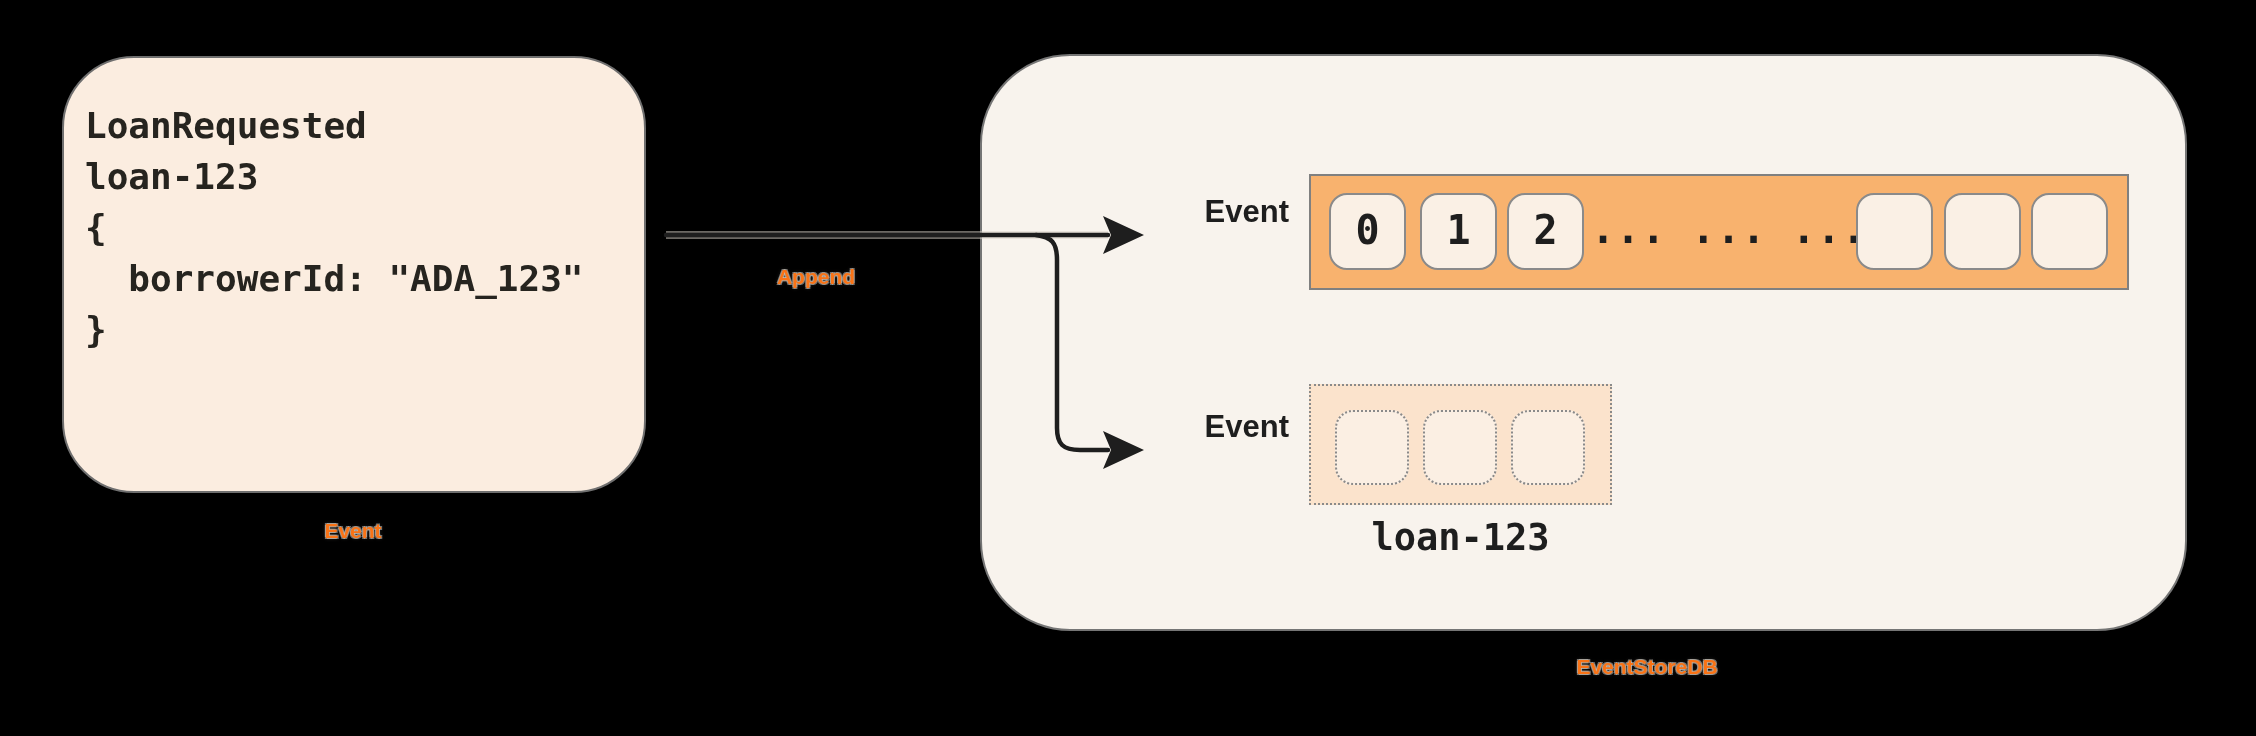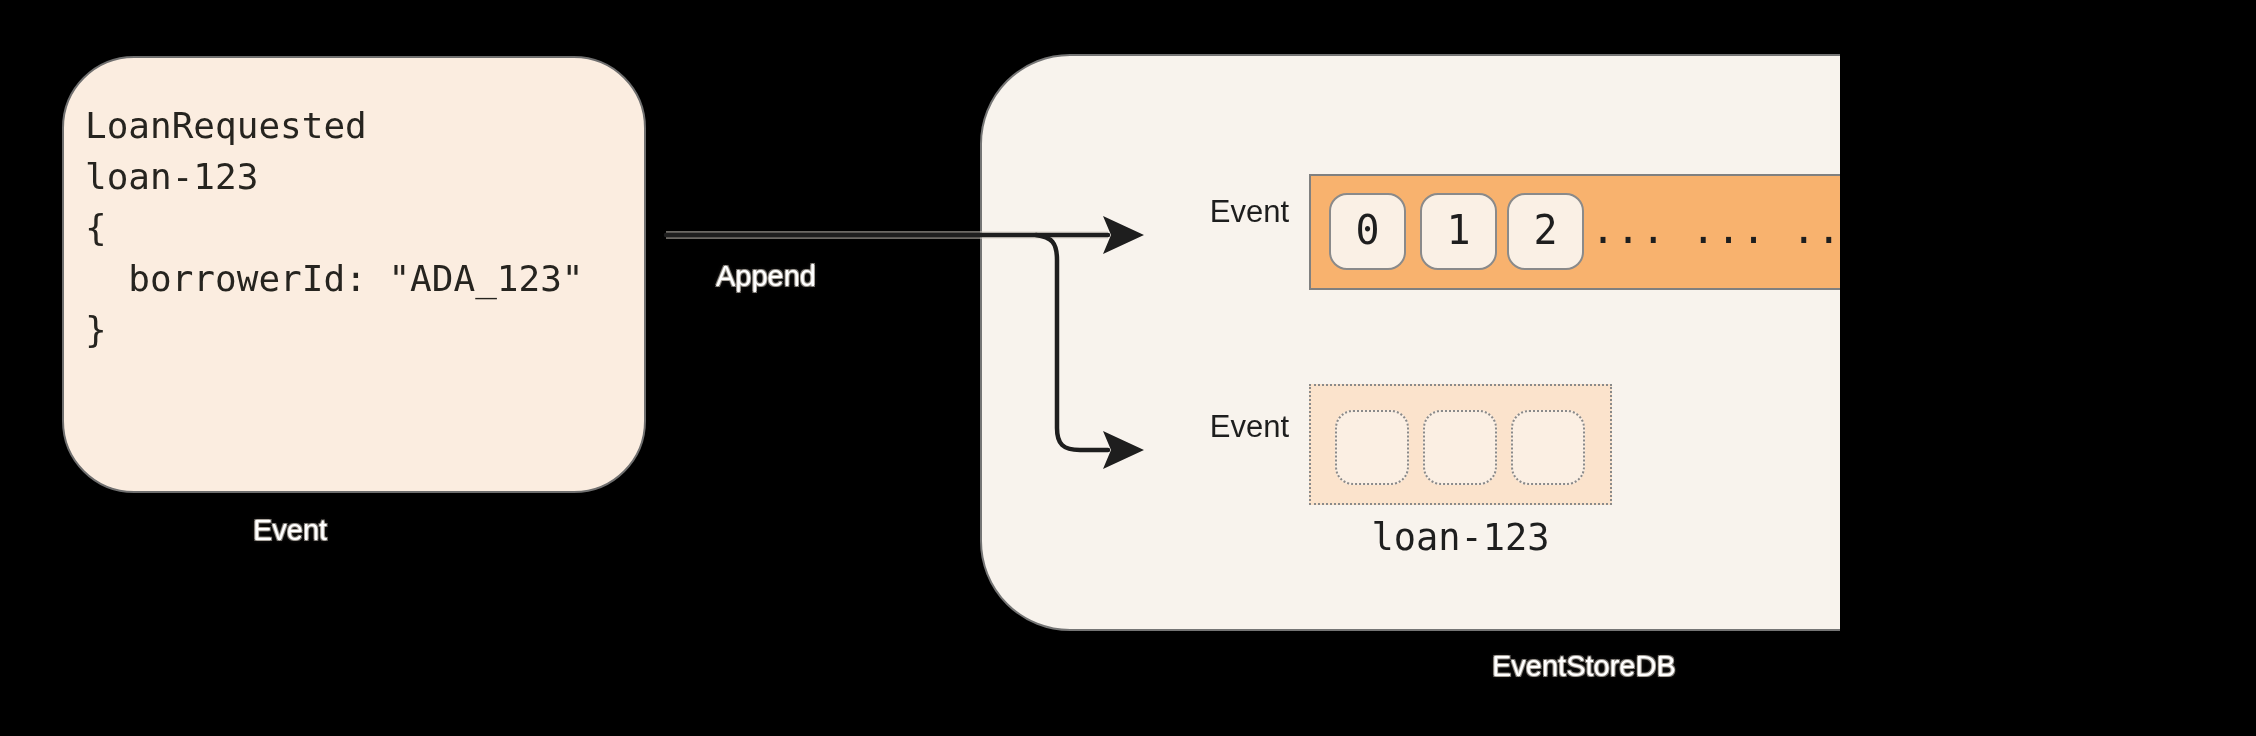--- a/index.html
+++ b/index.html
@@ -1,34 +1,35 @@
 <!DOCTYPE html>
 <html><head>
 <meta charset="utf-8">
 <style>
   html,body { margin:0; padding:0; background:#000; }
   #canvas {
-    position:relative; width:1840px; height:736px; background:#000000;
-    font-family:"Liberation Sans", sans-serif; overflow:hidden;
+    position:relative; width:2256px; height:736px; background:#000000;
+    font-family:"Liberation Sans", sans-serif; overflow:hidden;font-weight:bold;
   }
   
   .event-card {
     position:absolute; left:62px; top:56px; width:584px; height:437px;
     background:#FBEDE0; border:2.5px solid #6F6F6F; border-radius:72px;
     box-sizing:border-box;
   }
   .code-block {
     position:absolute; left:21px; top:42px; right:10px;
     font-family:"DejaVu Sans Mono", monospace;
     font-size:36px; line-height:51px; color:#26241F;
   }
   .code-line { white-space:pre; height:51px; }
   
   .halo-label {
-    position:absolute; color:#ffffff; font-size:29px; line-height:37px;
+    position:absolute; color:#f97316; font-size:21px; line-height:37px;
+    text-align:center;
     text-shadow: 1px 1px 0 rgba(205,199,189,.55), -1px -1px 0 rgba(205,199,189,.55),
                  1px -1px 0 rgba(205,199,189,.55), -1px 1px 0 rgba(205,199,189,.55),
                  0 0 4px rgba(150,145,138,.35);
   }
   .event-caption   { left:253px;  top:512px; width:200px; }
   .append-label    { left:716px;  top:258px; width:200px; }
   .esdb-caption    { left:1492px; top:648px; width:310px; }
   
   .esdb-box {
     position:absolute; left:980px; top:54px; width:1207px; height:577px;

